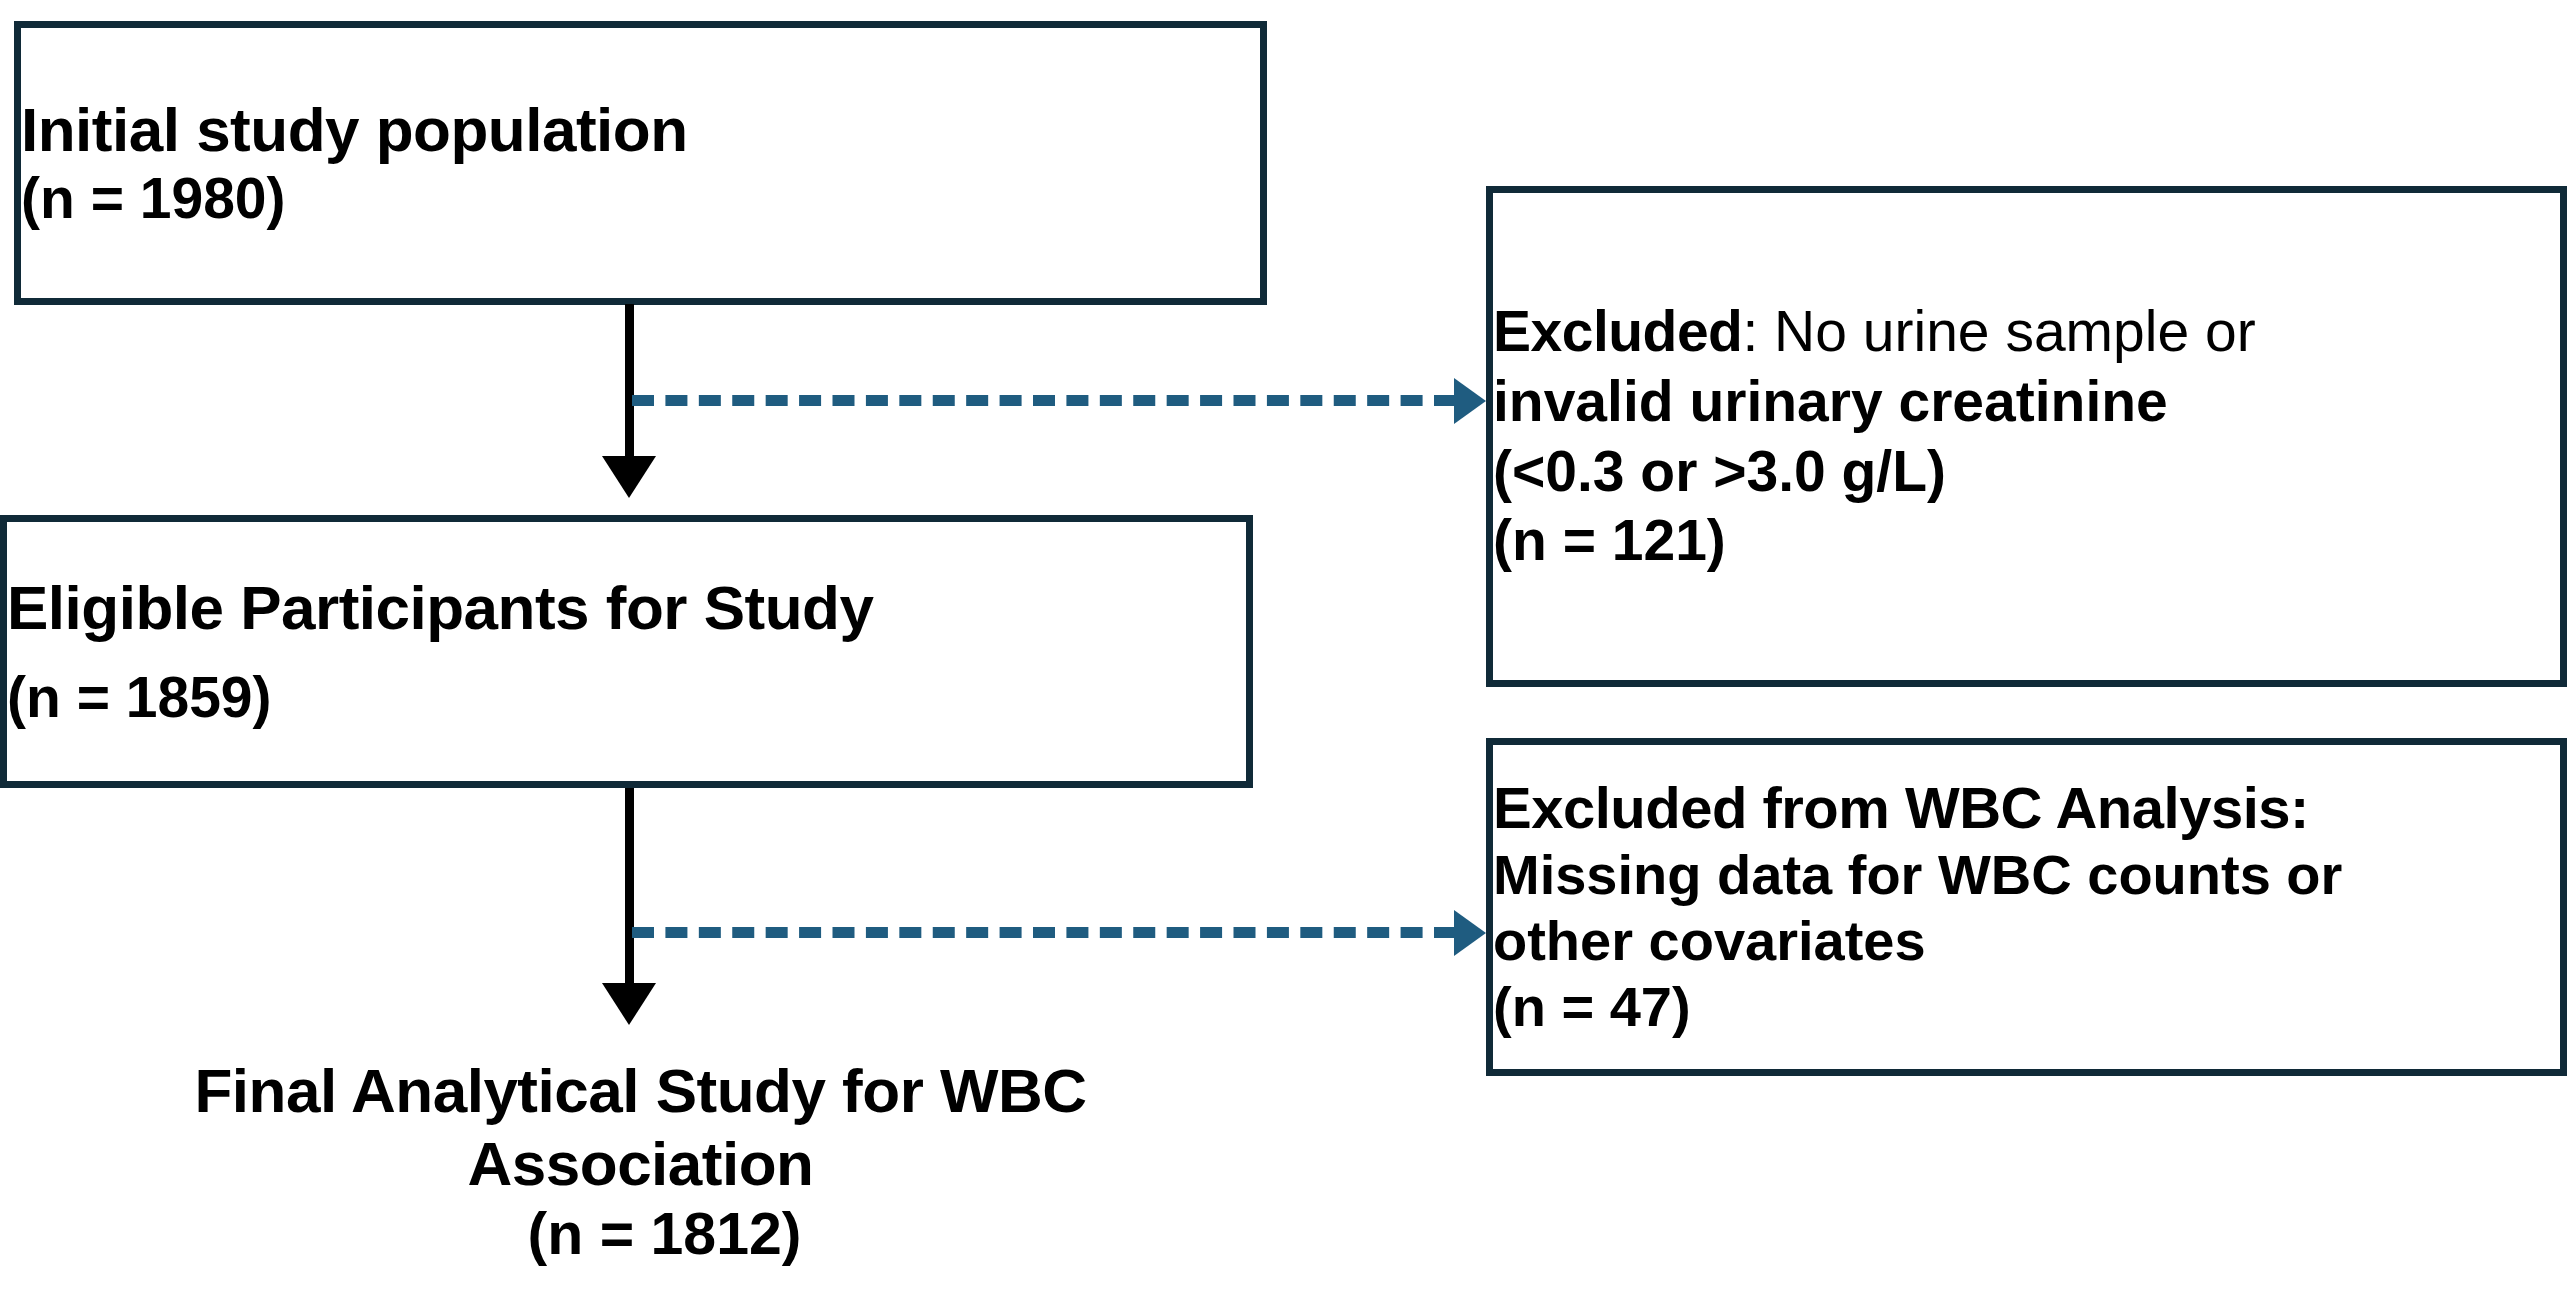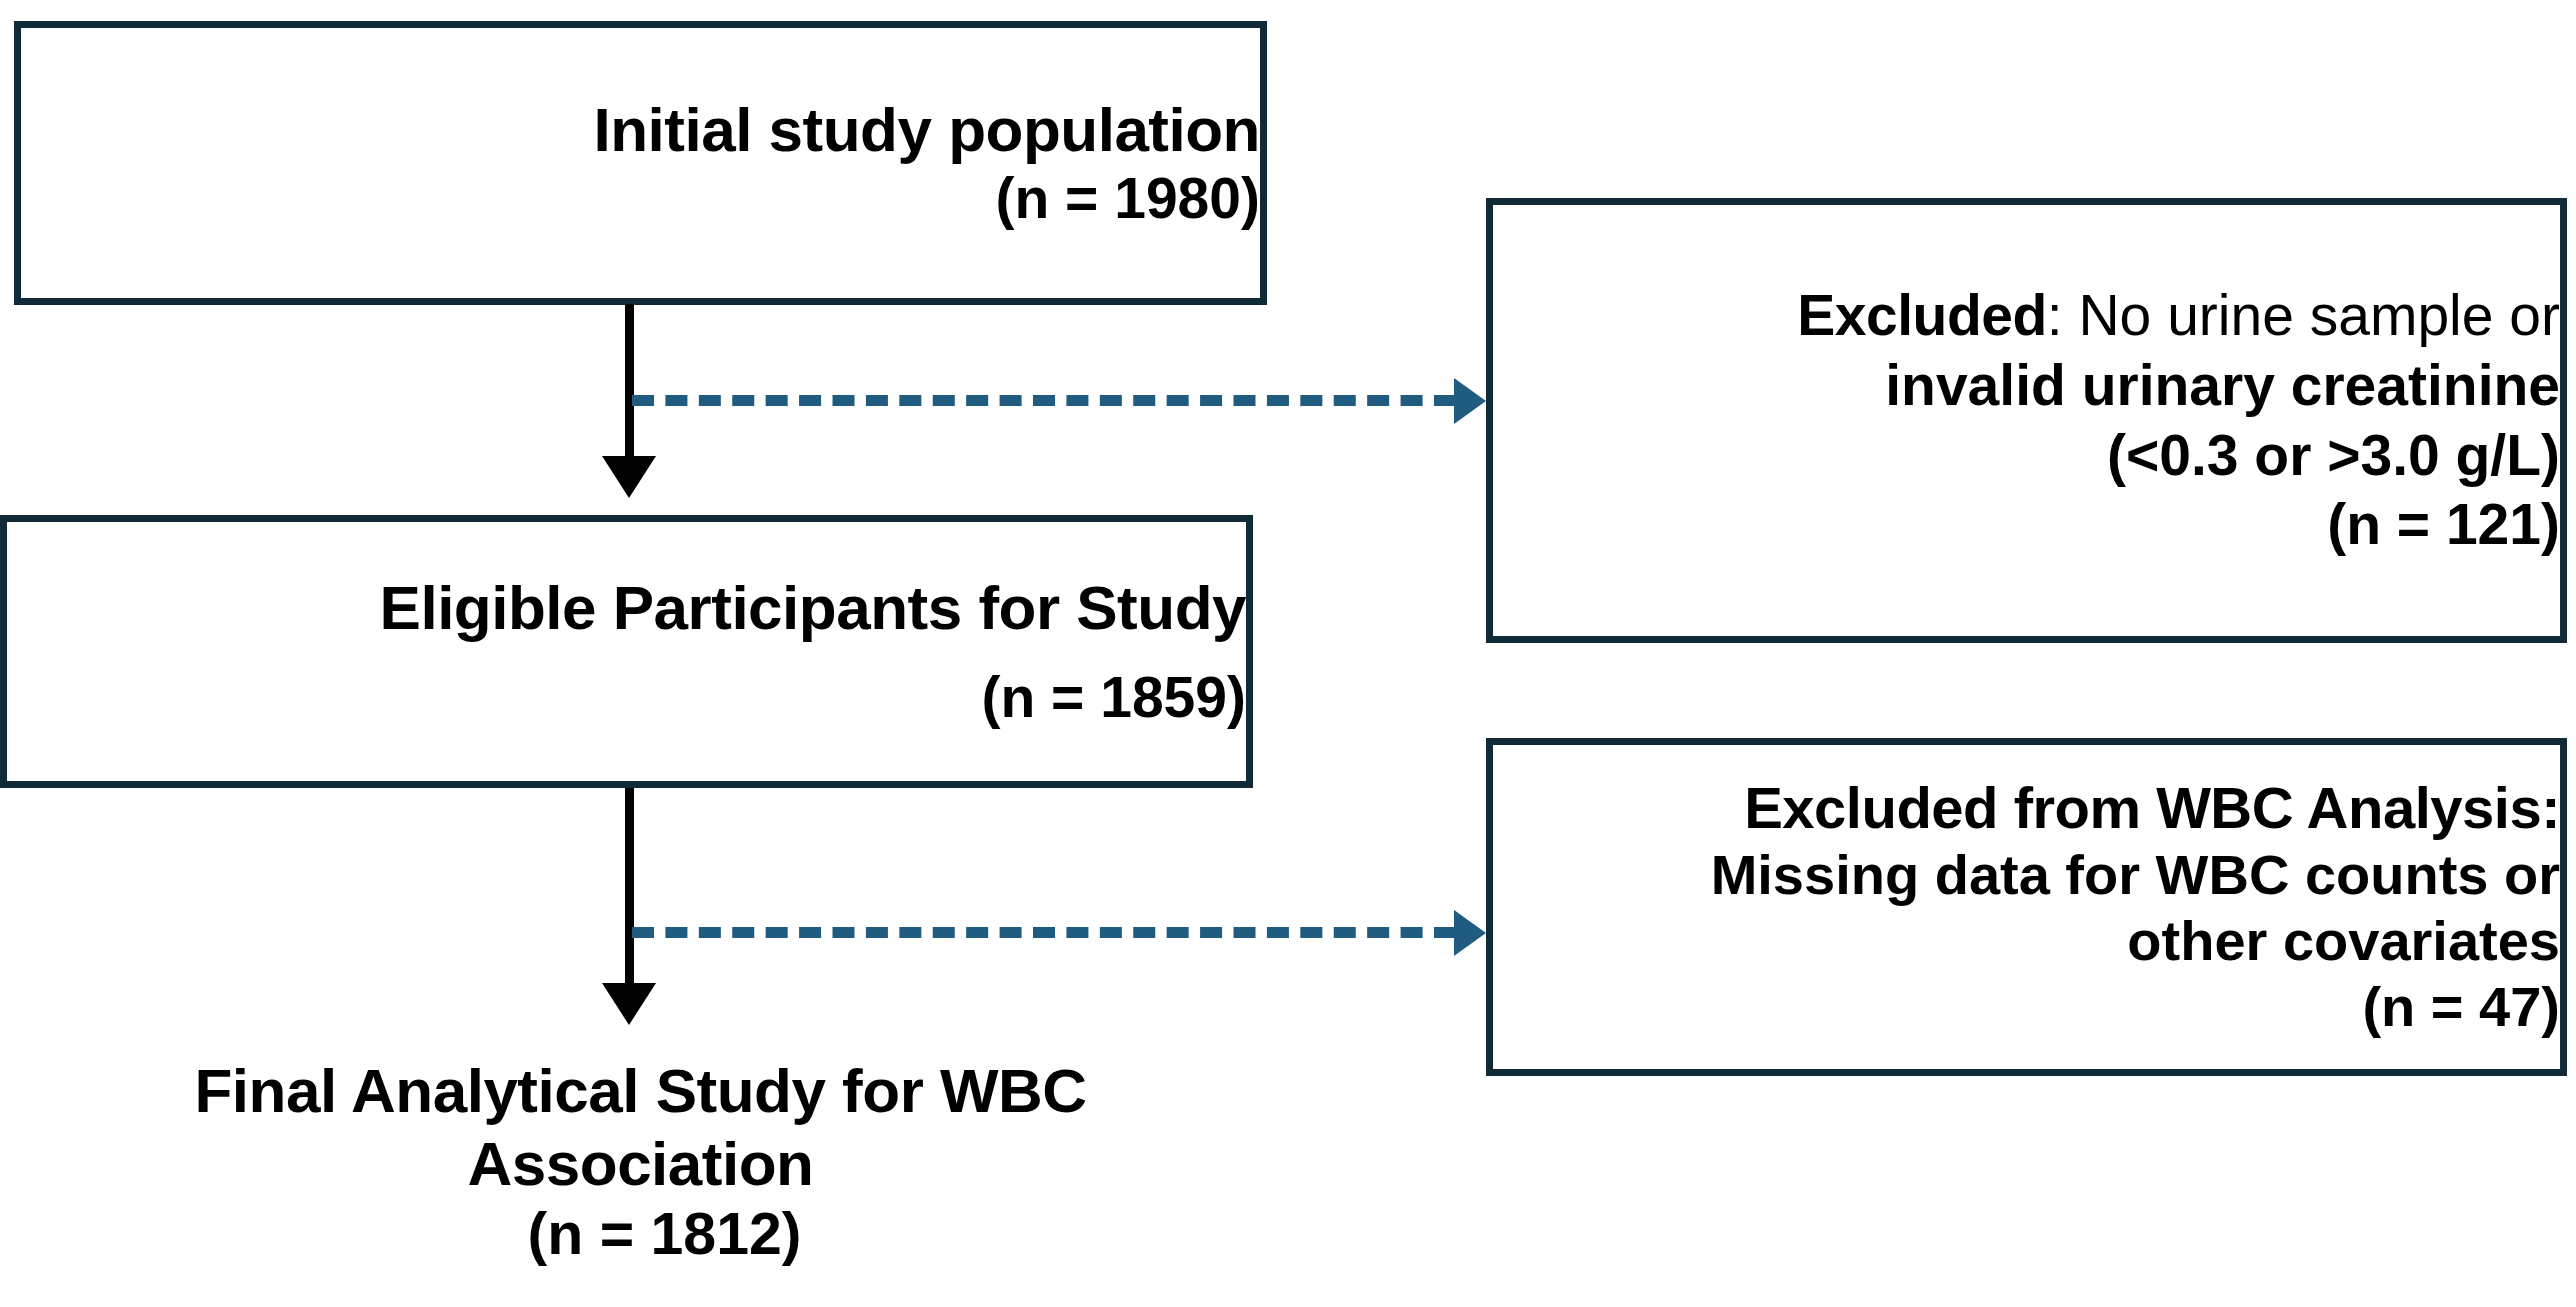--- a/index.html
+++ b/index.html
@@ -20,21 +20,21 @@
   }
 
   
   .flow-box {
     position: absolute;
     box-sizing: border-box;
     border: 7px solid #102A38;
     background: #ffffff;
     display: flex;
     flex-direction: column;
-    align-items: flex-end;
+    align-items: flex-start;
     justify-content: center;
     text-align: center;
   }
   .flow-open {
     position: absolute;
     box-sizing: border-box;
     display: flex;
     flex-direction: column;
     align-items: center;
     justify-content: flex-start;
@@ -82,23 +82,23 @@
     top: 1055px;
     width: 1253px;
     height: 239px;
   }
   #box-final .line-bold { font-size: 62px; line-height: 1.17; letter-spacing: -0.5px; }
   #box-final .line-norm { font-size: 59px; line-height: 1.17; margin-left: 48px; }
 
   
   #box-excluded-1 {
     left: 1486px;
-    top: 198px;
+    top: 186px;
     width: 1081px;
-    height: 445px;
+    height: 501px;
   }
   #box-excluded-1 .line-wrap,
   #box-excluded-1 .line-norm { font-size: 57px; line-height: 1.22; }
   #box-excluded-1 .inline-bold { font-weight: bold; letter-spacing: -0.5px; }
 
   
   #box-excluded-2 {
     left: 1486px;
     top: 738px;
     width: 1081px;

